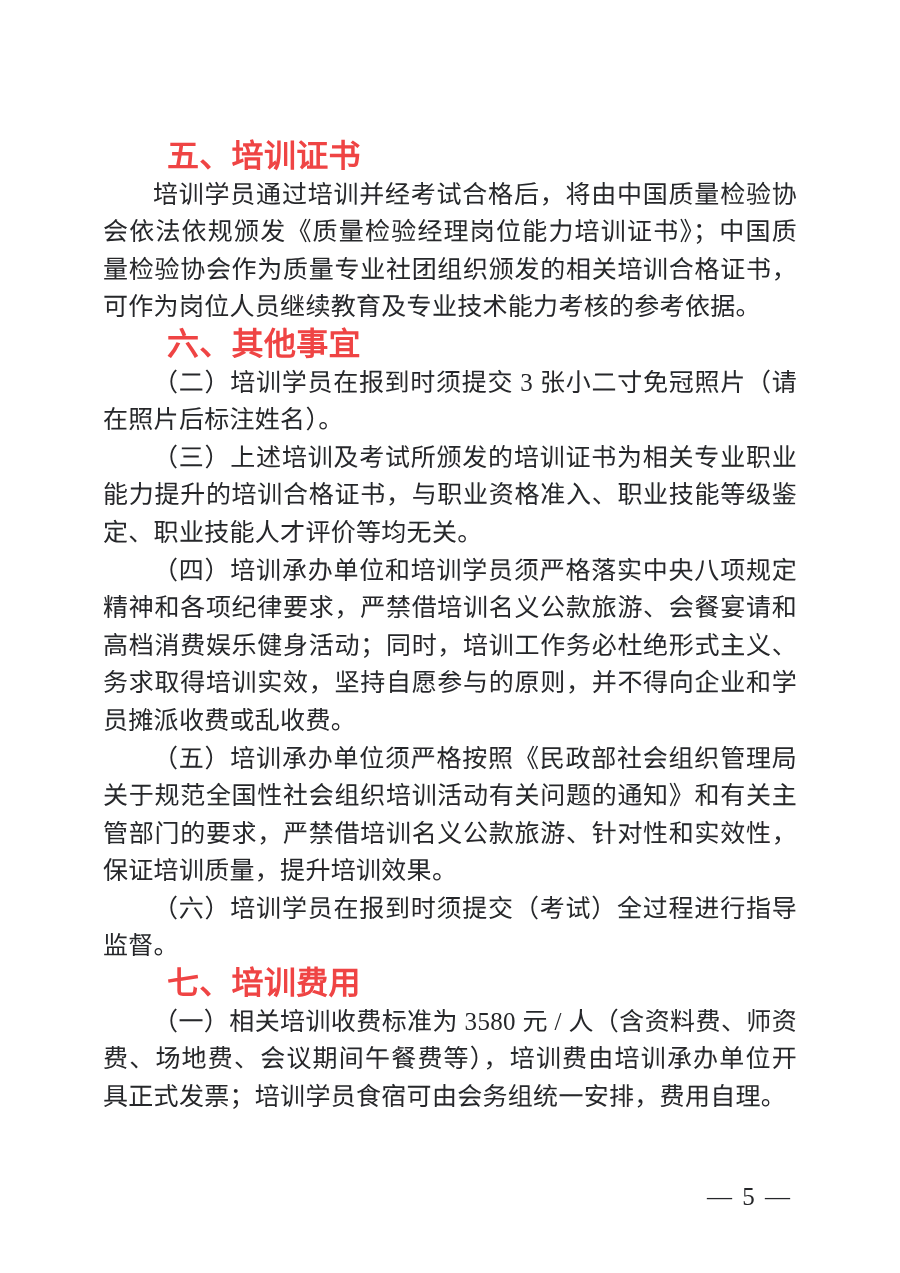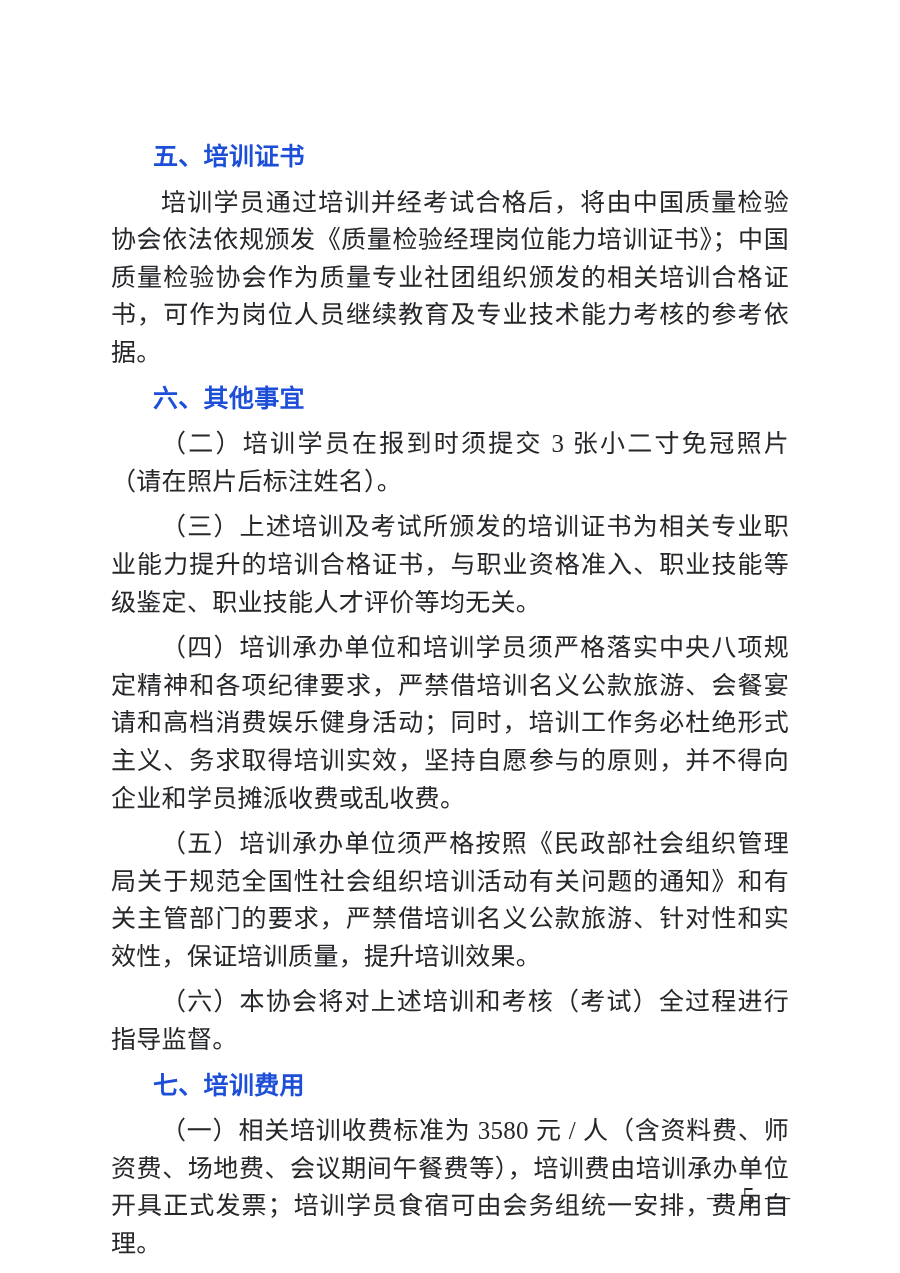--- a/index.html
+++ b/index.html
@@ -23,30 +23,30 @@
       -webkit-font-smoothing: antialiased;
     }
     .doc-body {
       font-size: 25px;
       line-height: 37.6px;
       letter-spacing: 0.3px;
     }
     .section-heading {
       font-family: "Liberation Sans", "DejaVu Sans", sans-serif;
       font-weight: bold;
-      font-size: 25px;
+      font-size: 32px;
       line-height: 37.6px;
       text-indent: 2em;
-      color: #1d4ed8;
+      color: #ef4444;
     }
     .paragraph {
       text-indent: 2em;
       text-align: justify;
       text-align-last: left;
-      margin: 8px;
+      margin: 0;
     }
     .page-footer {
       position: absolute;
       right: 108px;
       bottom: 62px;
       font-size: 25px;
       letter-spacing: 2px;
       color: #26272a;
       font-family: "Liberation Serif", "DejaVu Serif", serif;
     }
@@ -61,21 +61,21 @@
       <div class="section-heading">五、培训证书</div>
       <p class="paragraph">培训学员通过培训并经考试合格后，将由中国质量检验协会依法依规颁发《质量检验经理岗位能力培训证书》；中国质量检验协会作为质量专业社团组织颁发的相关培训合格证书，可作为岗位人员继续教育及专业技术能力考核的参考依据。</p>
     </div>
 
     <div class="section">
       <div class="section-heading">六、其他事宜</div>
       <p class="paragraph">（二）培训学员在报到时须提交 3 张小二寸免冠照片（请在照片后标注姓名）。</p>
       <p class="paragraph">（三）上述培训及考试所颁发的培训证书为相关专业职业能力提升的培训合格证书，与职业资格准入、职业技能等级鉴定、职业技能人才评价等均无关。</p>
       <p class="paragraph">（四）培训承办单位和培训学员须严格落实中央八项规定精神和各项纪律要求，严禁借培训名义公款旅游、会餐宴请和高档消费娱乐健身活动；同时，培训工作务必杜绝形式主义、务求取得培训实效，坚持自愿参与的原则，并不得向企业和学员摊派收费或乱收费。</p>
       <p class="paragraph">（五）培训承办单位须严格按照《民政部社会组织管理局关于规范全国性社会组织培训活动有关问题的通知》和有关主管部门的要求，严禁借培训名义公款旅游、针对性和实效性，保证培训质量，提升培训效果。</p>
-      <p class="paragraph">（六）本协会将对上述培训和考核（考试）全过程进行指导监督。</p>
+      <p class="paragraph">（六）培训学员在报到时须提交（考试）全过程进行指导监督。</p>
     </div>
 
     <div class="section">
       <div class="section-heading">七、培训费用</div>
       <p class="paragraph">（一）相关培训收费标准为 3580 元 / 人（含资料费、师资费、场地费、会议期间午餐费等），培训费由培训承办单位开具正式发票；培训学员食宿可由会务组统一安排，费用自理。</p>
     </div>
 
   </div>
 </div>
 

